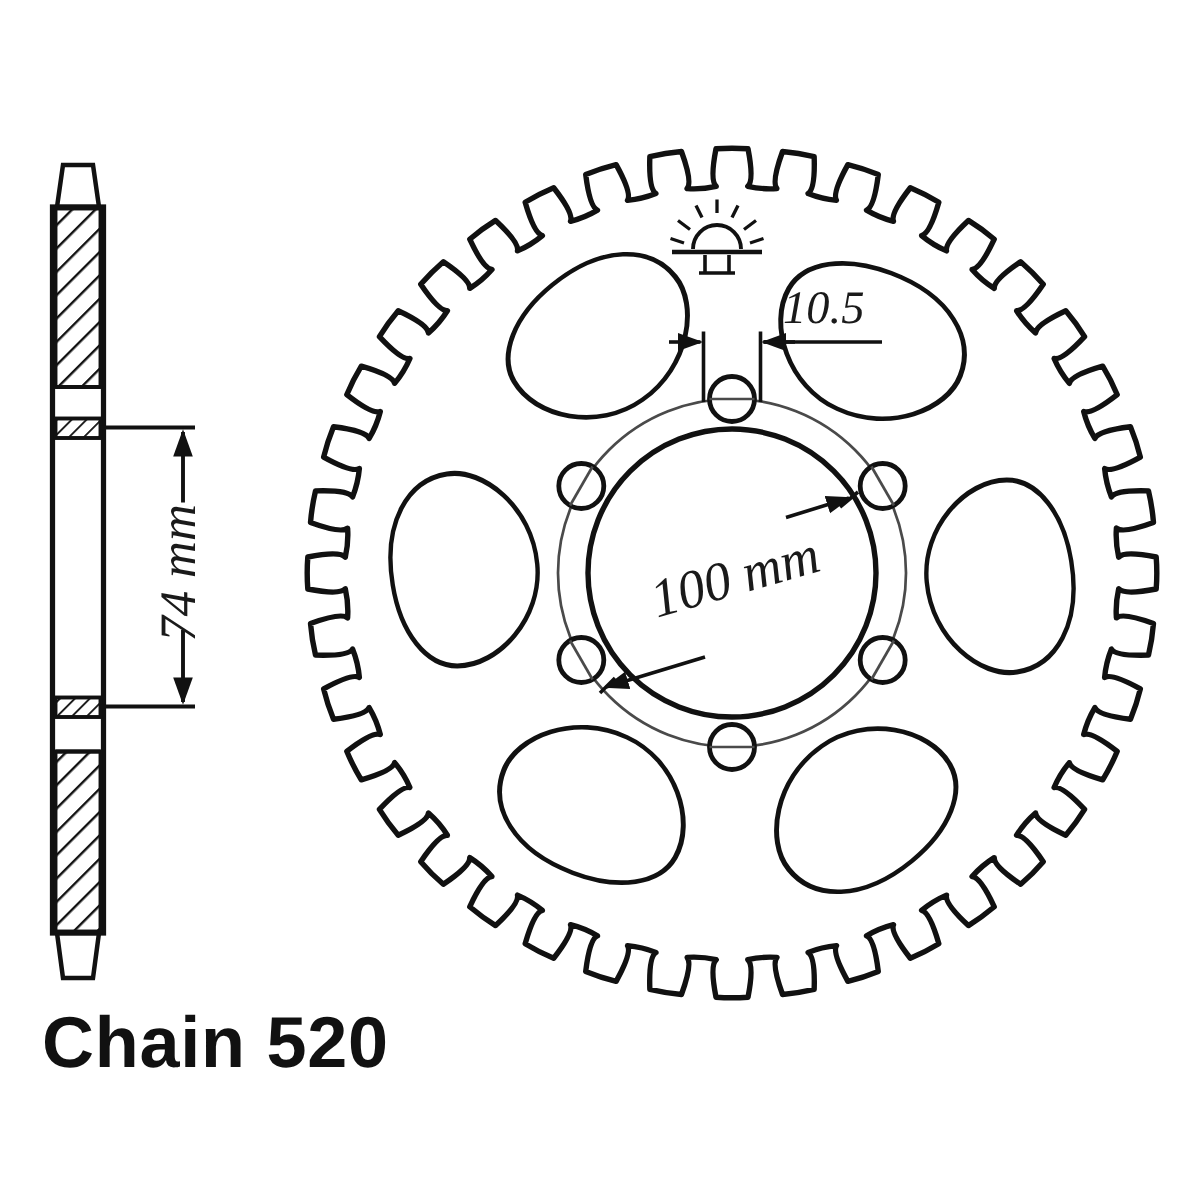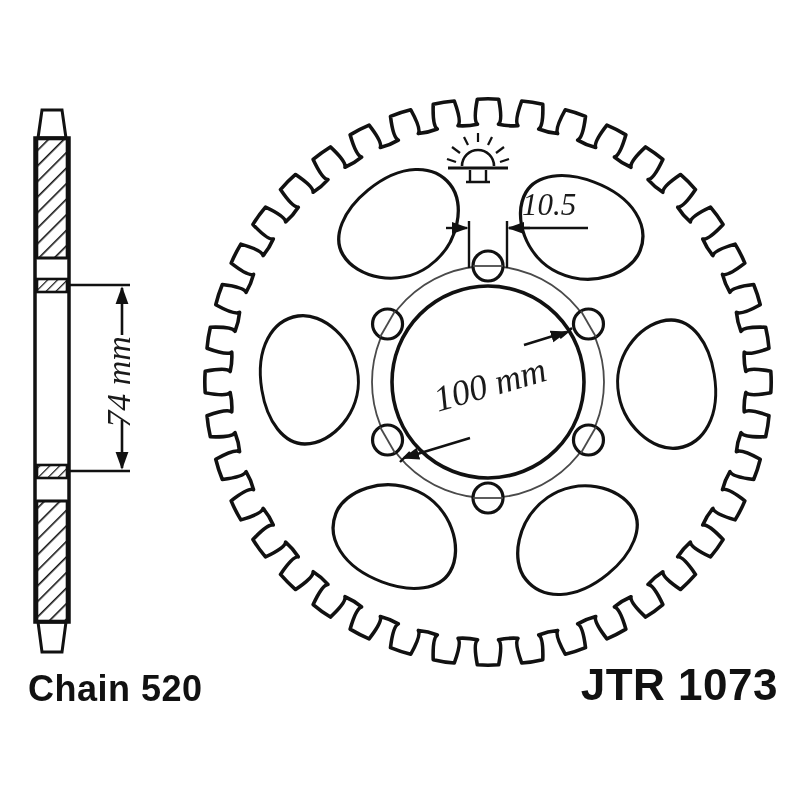--- a/index.html
+++ b/index.html
@@ -33,21 +33,21 @@
     position: absolute;
     font-family: "Liberation Sans", sans-serif;
     font-weight: bold;
     color: #111111;
     white-space: nowrap;
     letter-spacing: 0.5px;
   }
   #chain-label {
     left: 28px;
     top: 668px;
-    font-size: 36px;
+    font-size: 48px;
   }
   #part-number-label {
     right: 22px;
     top: 660px;
     font-size: 44px;
   }
   .dim-text {
     font-family: "Liberation Serif", serif;
     font-style: italic;
     font-weight: 400;
@@ -181,15 +181,14 @@
 
       <line x1="448" y1="168" x2="508" y2="168" stroke="#111111" stroke-width="3"></line>
 
       <path d="M 470 170 L 470 182 M 486 170 L 486 182 M 466 182 L 490 182" fill="none" stroke="#111111" stroke-width="2.4"></path>
     </g>
 
   </svg>
 
   <div class="part-label" id="chain-label">Chain 520</div>
 
-  <div class="part-label" id="part-number-label">JTR 1073</div>
 
 </div>
 
 </body></html>

